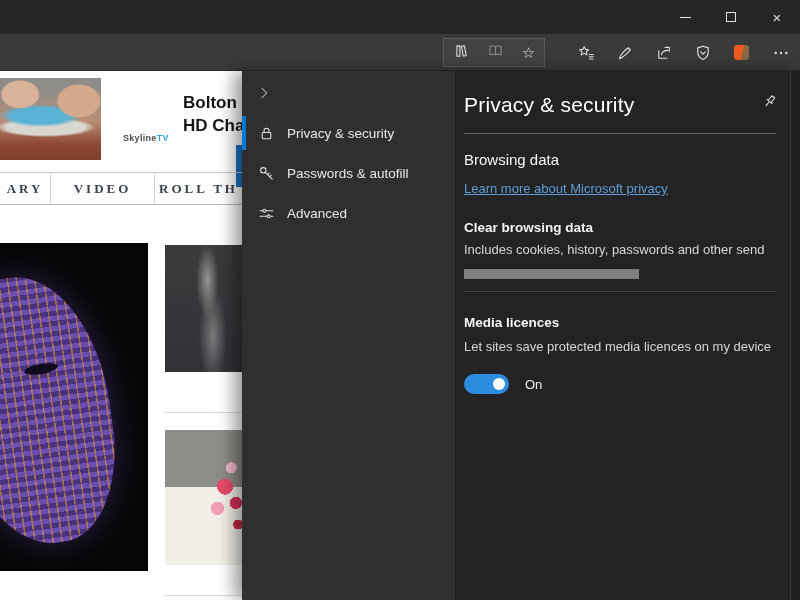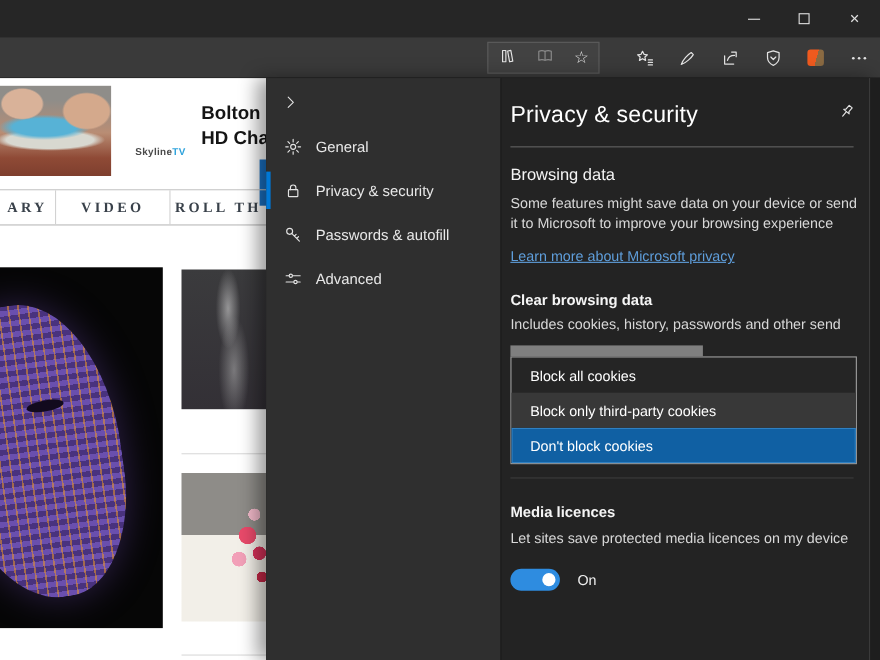--- a/index.html
+++ b/index.html
@@ -202,29 +202,20 @@
     <div class="settings-panel">
 
       <div class="sp-sidebar">
         <div class="collapse-btn">
           <svg class="icon-svg" width="16" height="16" viewBox="0 0 24 24">
               <path d="M9 5l7 7-7 7"></path>
             </svg>
         </div>
         <div class="side-items">
           <div class="side-item">
-            <span class="side-icon">
-              <svg class="icon-svg" width="17" height="17" viewBox="0 0 24 24">
-                  <circle cx="12" cy="12" r="3.2"></circle>
-                  <path d="M12 2.5v3.2M12 18.3v3.2M2.5 12h3.2M18.3 12h3.2M5.3 5.3l2.2 2.2M16.5 16.5l2.2 2.2M18.7 5.3l-2.2 2.2M7.5 16.5l-2.2 2.2"></path>
-                </svg>
-            </span>
-            <span>General</span>
-          </div>
-          <div class="side-item">
             <div class="sel-indicator"></div>
             <span class="side-icon">
               <svg class="icon-svg" width="17" height="17" viewBox="0 0 24 24">
                   <rect x="6" y="10.5" width="12" height="9" rx="1"></rect>
                   <path d="M8.5 10.5V8a3.5 3.5 0 0 1 7 0v2.5"></path>
                 </svg>
             </span>
             <span>Privacy &amp; security</span>
           </div>
           <div class="side-item">
@@ -257,32 +248,26 @@
                 <g transform="rotate(40 12 12)">
                   <path d="M9.5 3.5h5v6.5l2 2h-9l2-2z"></path>
                   <path d="M12 12v7.5"></path>
                 </g>
               </svg>
           </div>
         </div>
         <div class="title-divider"></div>
 
         <div class="h2">Browsing data</div>
-        <div class="para">Some features might save data on your device or send it to Microsoft to improve your browsing experience</div>
         <span class="link">Learn more about Microsoft privacy</span>
 
         <div class="h3">Clear browsing data</div>
         <div class="para tight">Includes cookies, history, passwords and other send</div>
 
         <div class="select-top"></div>
-        <div class="dropdown">
-          <div class="opt">Block all cookies</div>
-          <div class="opt hovered">Block only third-party cookies</div>
-          <div class="opt selected">Don't block cookies</div>
-        </div>
 
         <div class="section-divider"></div>
 
         <div class="h3">Media licences</div>
         <div class="para">Let sites save protected media licences on my device</div>
         <div class="toggle-row">
           <div class="toggle">
               <div class="toggle-knob"></div>
             </div>
           <div class="toggle-label">On</div>

